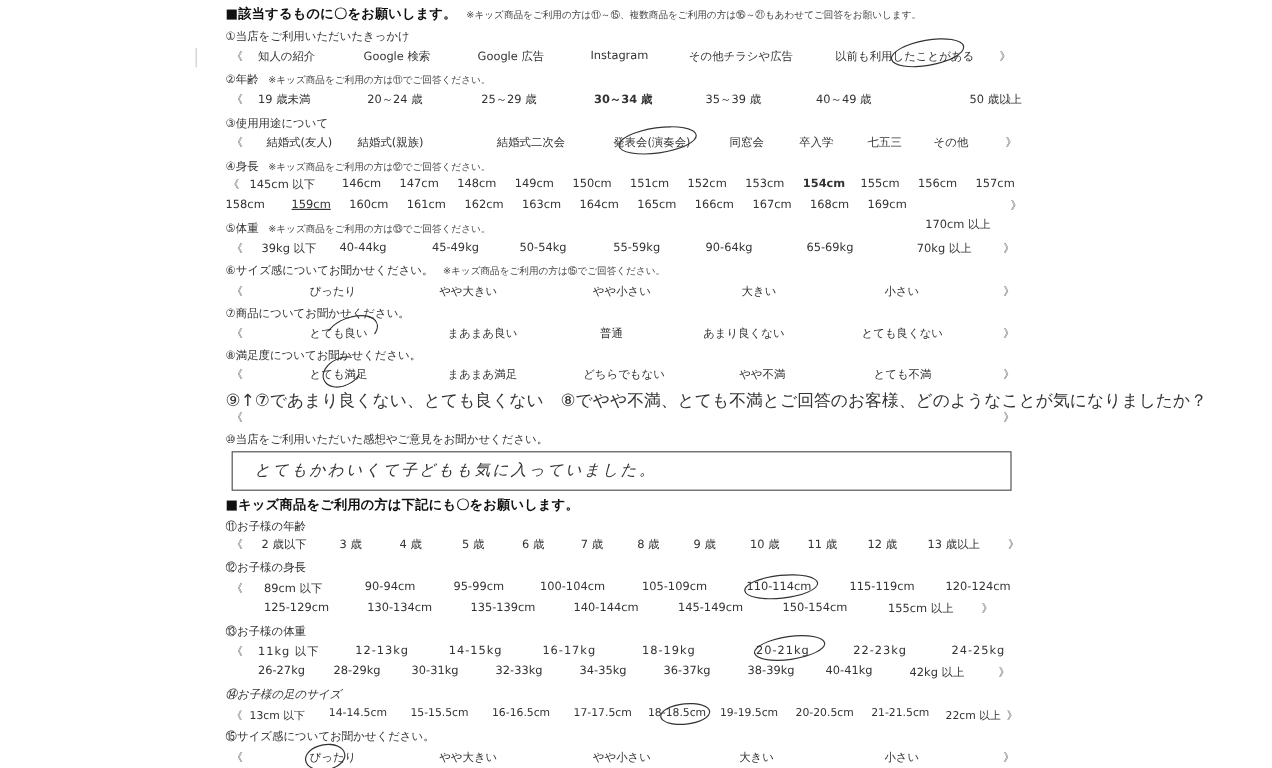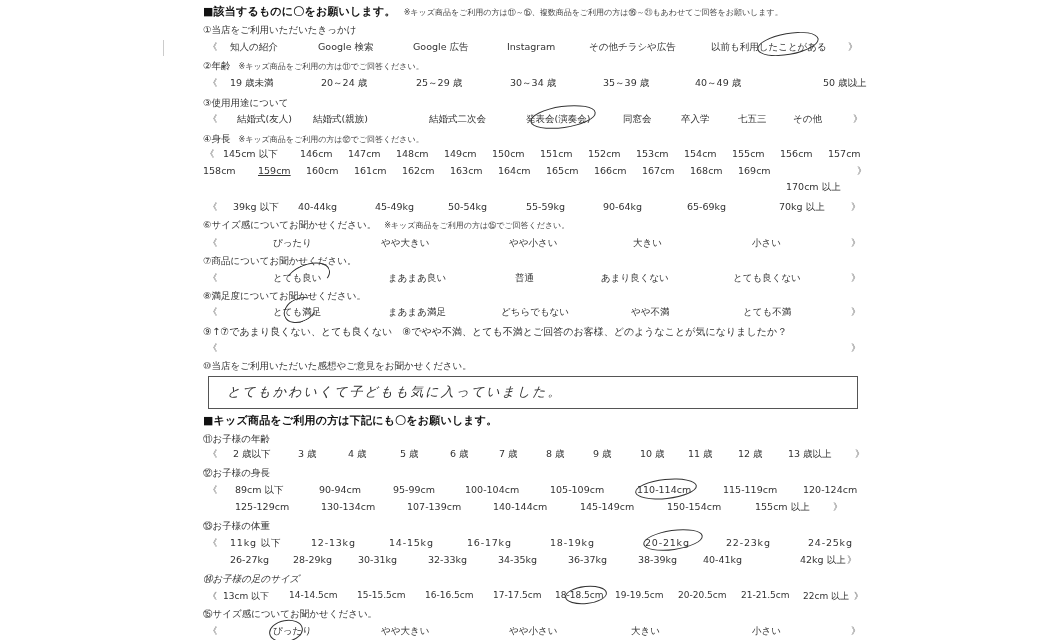--- a/index.html
+++ b/index.html
@@ -1,18 +1,18 @@
 <!DOCTYPE html>
 <html><head>
   <meta charset="utf-8">
   <style>
     * { box-sizing: border-box; margin: 0; padding: 0; }
     html, body { width: 1060px; height: 640px; background: #ffffff; overflow: hidden; }
     body { font-family: "DejaVu Sans", sans-serif; color: #2a2a2a; position: relative; }
-    .sheet { position: absolute; left: 203px; top: 0; width: 660px; height: 608px; }
+    .sheet { position: absolute; left: 188px; top: 0; width: 660px; height: 608px; }
     .section-title { position: absolute; left: 0; font-size: 11px; font-weight: bold; color: #111; white-space: nowrap; letter-spacing: 0.2px; }
     .section-title .note { font-weight: normal; font-size: 8px; color: #444; margin-left: 8px; letter-spacing: 0; }
     .q { position: absolute; left: 0; font-size: 9.5px; color: #333; white-space: nowrap; }
     .q .note { font-size: 8px; color: #444; margin-left: 8px; }
     .row { position: absolute; left: 0; height: 16px; font-size: 9.5px; color: #333; white-space: nowrap; }
     .row .opt { position: absolute; top: 0; white-space: nowrap; }
     .row .br { position: absolute; top: 0; color: #555; }
     .circle { position: absolute; border: 1.2px solid #333; border-radius: 50%; pointer-events: none; transform: rotate(-6deg); }
     .comment-box { position: absolute; left: 5px; top: 376px; width: 650px; height: 33px; border: 1.5px solid #555; }
     .comment-box .hw { position: absolute; left: 18px; top: 6px; font-family: "DejaVu Serif", serif; font-size: 13px; color: #333; letter-spacing: 2px; font-style: italic; }
@@ -43,21 +43,21 @@
   <div class="circle" style="left:554px;top:33px;width:62px;height:22px;transform:rotate(-10deg);"></div>
 
   <div class="q" style="top:60px;">
     <span>②年齢</span><span class="note">※キッズ商品をご利用の方は⑪でご回答ください。</span>
   </div>
   <div class="row" style="top:77px;width:660px;">
     <span class="br" style="left:5px;">《</span>
     <span class="opt" style="left:27px;">19 歳未満</span>
     <span class="opt" style="left:118px;">20～24 歳</span>
     <span class="opt" style="left:213px;">25～29 歳</span>
-    <span class="opt" style="left:307px;">30～34 歳</span>
+    <span class="opt" style="left:307px;font-weight:bold;">30～34 歳</span>
     <span class="opt" style="left:400px;">35～39 歳</span>
     <span class="opt" style="left:492px;">40～49 歳</span>
     <span class="opt" style="left:588px;margin-left:32px;">50 歳以上</span>
     <span class="br" style="left:650px;">》</span>
   </div>
 
   <div class="q" style="top:97px;">③使用用途について</div>
   <div class="row" style="top:113px;width:660px;">
     <span class="br" style="left:5px;">《</span>
     <span class="opt" style="left:34px;">結婚式(友人)</span>
@@ -79,21 +79,21 @@
     <span class="br" style="left:2px;">《</span>
     <span class="opt" style="left:20px;">145cm 以下</span>
     <span class="opt" style="left:97px;">146cm</span>
     <span class="opt" style="left:145px;">147cm</span>
     <span class="opt" style="left:193px;">148cm</span>
     <span class="opt" style="left:241px;">149cm</span>
     <span class="opt" style="left:289px;">150cm</span>
     <span class="opt" style="left:337px;">151cm</span>
     <span class="opt" style="left:385px;">152cm</span>
     <span class="opt" style="left:433px;">153cm</span>
-    <span class="opt" style="left:481px;">154cm</span>
+    <span class="opt" style="left:481px;font-weight:bold;">154cm</span>
     <span class="opt" style="left:529px;">155cm</span>
     <span class="opt" style="left:577px;">156cm</span>
     <span class="opt" style="left:625px;">157cm</span>
   </div>
   <div class="row" style="top:165px;width:665px;">
     <span class="opt" style="left:0px;">158cm</span>
     <span class="opt" style="left:55px;text-decoration:underline;">159cm</span>
     <span class="opt" style="left:103px;">160cm</span>
     <span class="opt" style="left:151px;">161cm</span>
     <span class="opt" style="left:199px;">162cm</span>
@@ -101,20 +101,23 @@
     <span class="opt" style="left:295px;">164cm</span>
     <span class="opt" style="left:343px;">165cm</span>
     <span class="opt" style="left:391px;">166cm</span>
     <span class="opt" style="left:439px;">167cm</span>
     <span class="opt" style="left:487px;">168cm</span>
     <span class="opt" style="left:535px;">169cm</span>
     <span class="opt" style="left:583px;margin-top:16px;">170cm 以上</span>
     <span class="br" style="left:654px;">》</span>
   </div>
 
+  <div class="q" style="top:184px;">
+    <span>⑤体重</span><span class="note">※キッズ商品をご利用の方は⑬でご回答ください。</span>
+  </div>
   <div class="row" style="top:201px;width:660px;">
     <span class="br" style="left:5px;">《</span>
     <span class="opt" style="left:30px;">39kg 以下</span>
     <span class="opt" style="left:95px;">40-44kg</span>
     <span class="opt" style="left:172px;">45-49kg</span>
     <span class="opt" style="left:245px;">50-54kg</span>
     <span class="opt" style="left:323px;">55-59kg</span>
     <span class="opt" style="left:400px;">90-64kg</span>
     <span class="opt" style="left:484px;">65-69kg</span>
     <span class="opt" style="left:576px;">70kg 以上</span>
@@ -151,21 +154,21 @@
     <span class="br" style="left:5px;">《</span>
     <span class="opt" style="left:70px;">とても満足</span>
     <span class="opt" style="left:185px;">まあまあ満足</span>
     <span class="opt" style="left:298px;">どちらでもない</span>
     <span class="opt" style="left:428px;">やや不満</span>
     <span class="opt" style="left:540px;">とても不満</span>
     <span class="br" style="left:648px;">》</span>
   </div>
   <div class="circle" style="left:80px;top:298px;width:34px;height:24px;transform:rotate(-25deg);border-right-color:transparent;"></div>
 
-  <div class="q" style="top:325px;font-size:10px;">⑨↑⑦であまり良くない、とても良くない　⑧でやや不満、とても不満とご回答のお客様、どのようなことが気になりましたか？</div>
+  <div class="q" style="top:325px;font-size:14px;">⑨↑⑦であまり良くない、とても良くない　⑧でやや不満、とても不満とご回答のお客様、どのようなことが気になりましたか？</div>
   <div class="row" style="top:342px;width:660px;">
     <span class="br" style="left:5px;">《</span>
     <span class="opt" style="left:30px;"></span>
     <span class="br" style="left:648px;">》</span>
   </div>
 
   <div class="q" style="top:360px;">⑩当店をご利用いただいた感想やご意見をお聞かせください。</div>
   <div class="comment-box">
     <span class="hw">とてもかわいくて子どもも気に入っていました。</span>
   </div>
@@ -199,21 +202,21 @@
     <span class="opt" style="left:262px;">100-104cm</span>
     <span class="opt" style="left:347px;">105-109cm</span>
     <span class="opt" style="left:434px;">110-114cm</span>
     <span class="opt" style="left:520px;">115-119cm</span>
     <span class="opt" style="left:600px;">120-124cm</span>
   </div>
   <div class="circle" style="left:432px;top:479px;width:62px;height:20px;transform:rotate(-6deg);"></div>
   <div class="row" style="top:501px;width:665px;">
     <span class="opt" style="left:32px;">125-129cm</span>
     <span class="opt" style="left:118px;">130-134cm</span>
-    <span class="opt" style="left:204px;">107-139cm</span>
+    <span class="opt" style="left:204px;">135-139cm</span>
     <span class="opt" style="left:290px;">140-144cm</span>
     <span class="opt" style="left:377px;">145-149cm</span>
     <span class="opt" style="left:464px;">150-154cm</span>
     <span class="opt" style="left:552px;">155cm 以上</span>
     <span class="br" style="left:630px;">》</span>
   </div>
 
   <div class="q" style="top:520px;">⑬お子様の体重</div>
   <div class="row" style="top:537px;width:665px;letter-spacing:0.8px;">
     <span class="br" style="left:5px;">《</span>
@@ -229,21 +232,21 @@
   <div class="circle" style="left:440px;top:530px;width:60px;height:20px;transform:rotate(-8deg);"></div>
   <div class="row" style="top:554px;width:665px;">
     <span class="opt" style="left:27px;">26-27kg</span>
     <span class="opt" style="left:90px;">28-29kg</span>
     <span class="opt" style="left:155px;">30-31kg</span>
     <span class="opt" style="left:225px;">32-33kg</span>
     <span class="opt" style="left:295px;">34-35kg</span>
     <span class="opt" style="left:365px;">36-37kg</span>
     <span class="opt" style="left:435px;">38-39kg</span>
     <span class="opt" style="left:500px;">40-41kg</span>
-    <span class="opt" style="left:570px;margin-left:27px;">42kg 以上</span>
+    <span class="opt" style="left:570px;">42kg 以上</span>
     <span class="br" style="left:644px;">》</span>
   </div>
 
   <div class="q" style="top:573px;font-style:italic;">⑭お子様の足のサイズ</div>
   <div class="row" style="top:590px;width:665px;font-size:9px;">
     <span class="br" style="left:5px;">《</span>
     <span class="opt" style="left:20px;">13cm 以下</span>
     <span class="opt" style="left:86px;">14-14.5cm</span>
     <span class="opt" style="left:154px;">15-15.5cm</span>
     <span class="opt" style="left:222px;">16-16.5cm</span>

